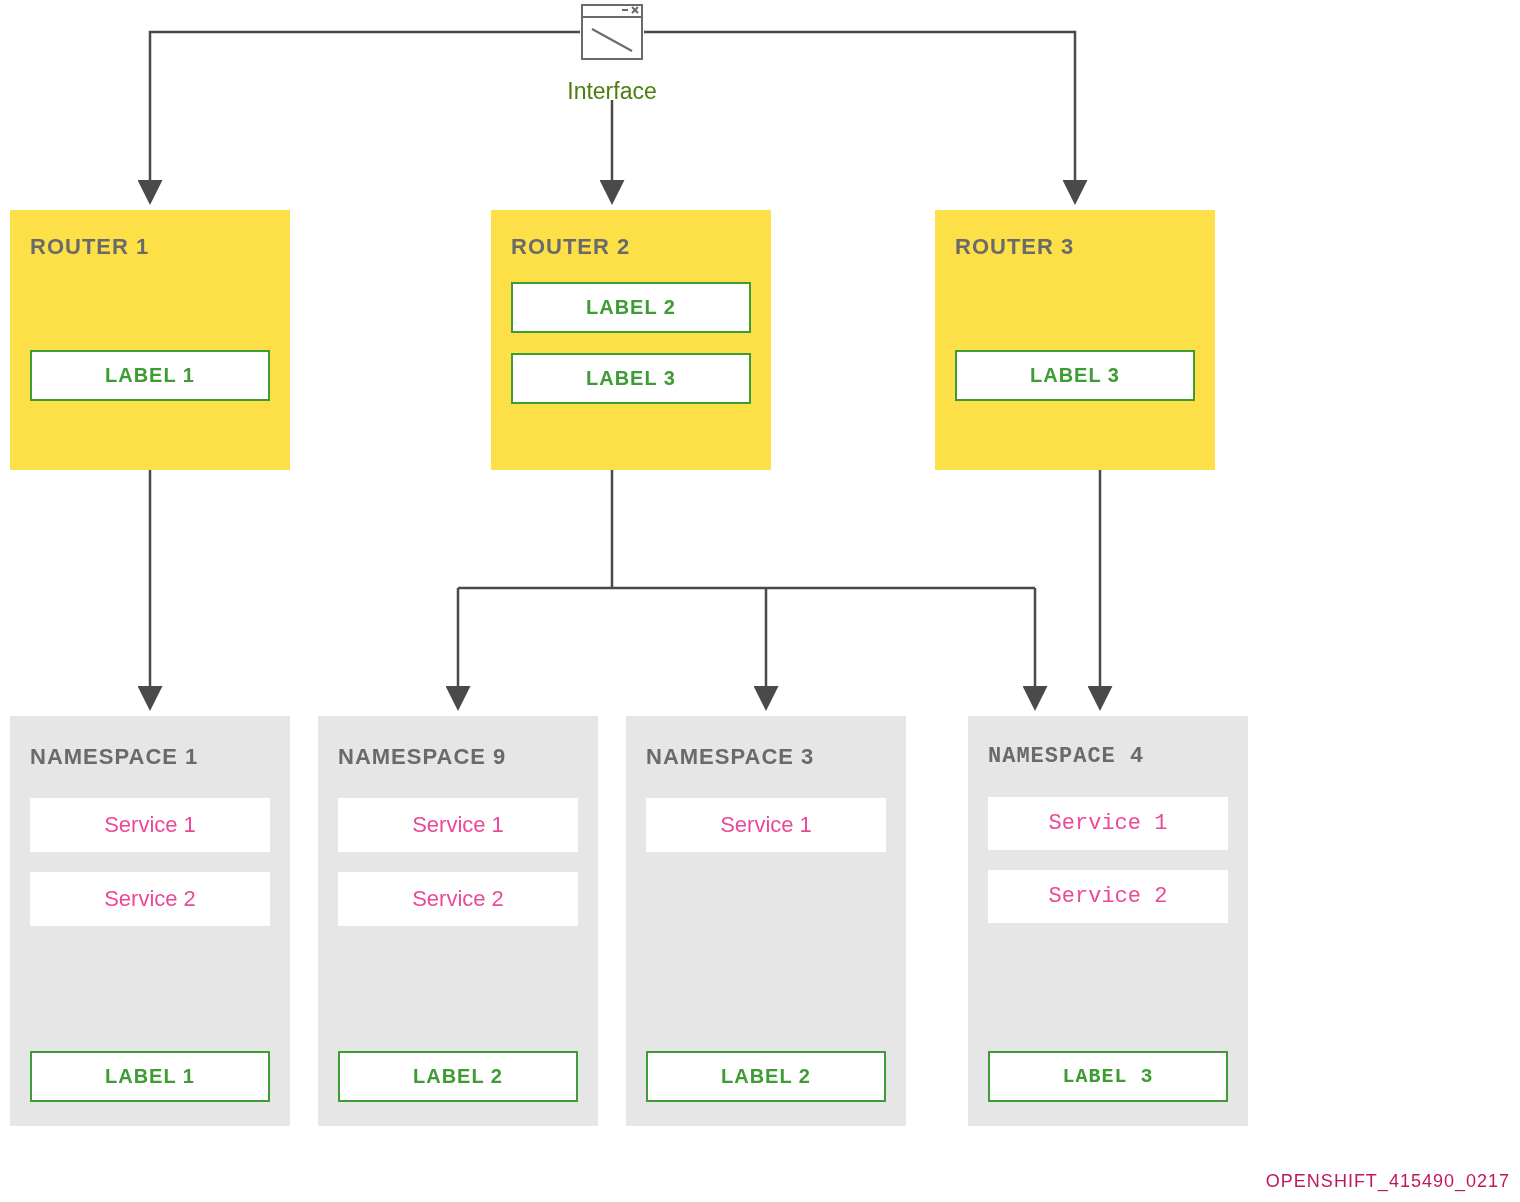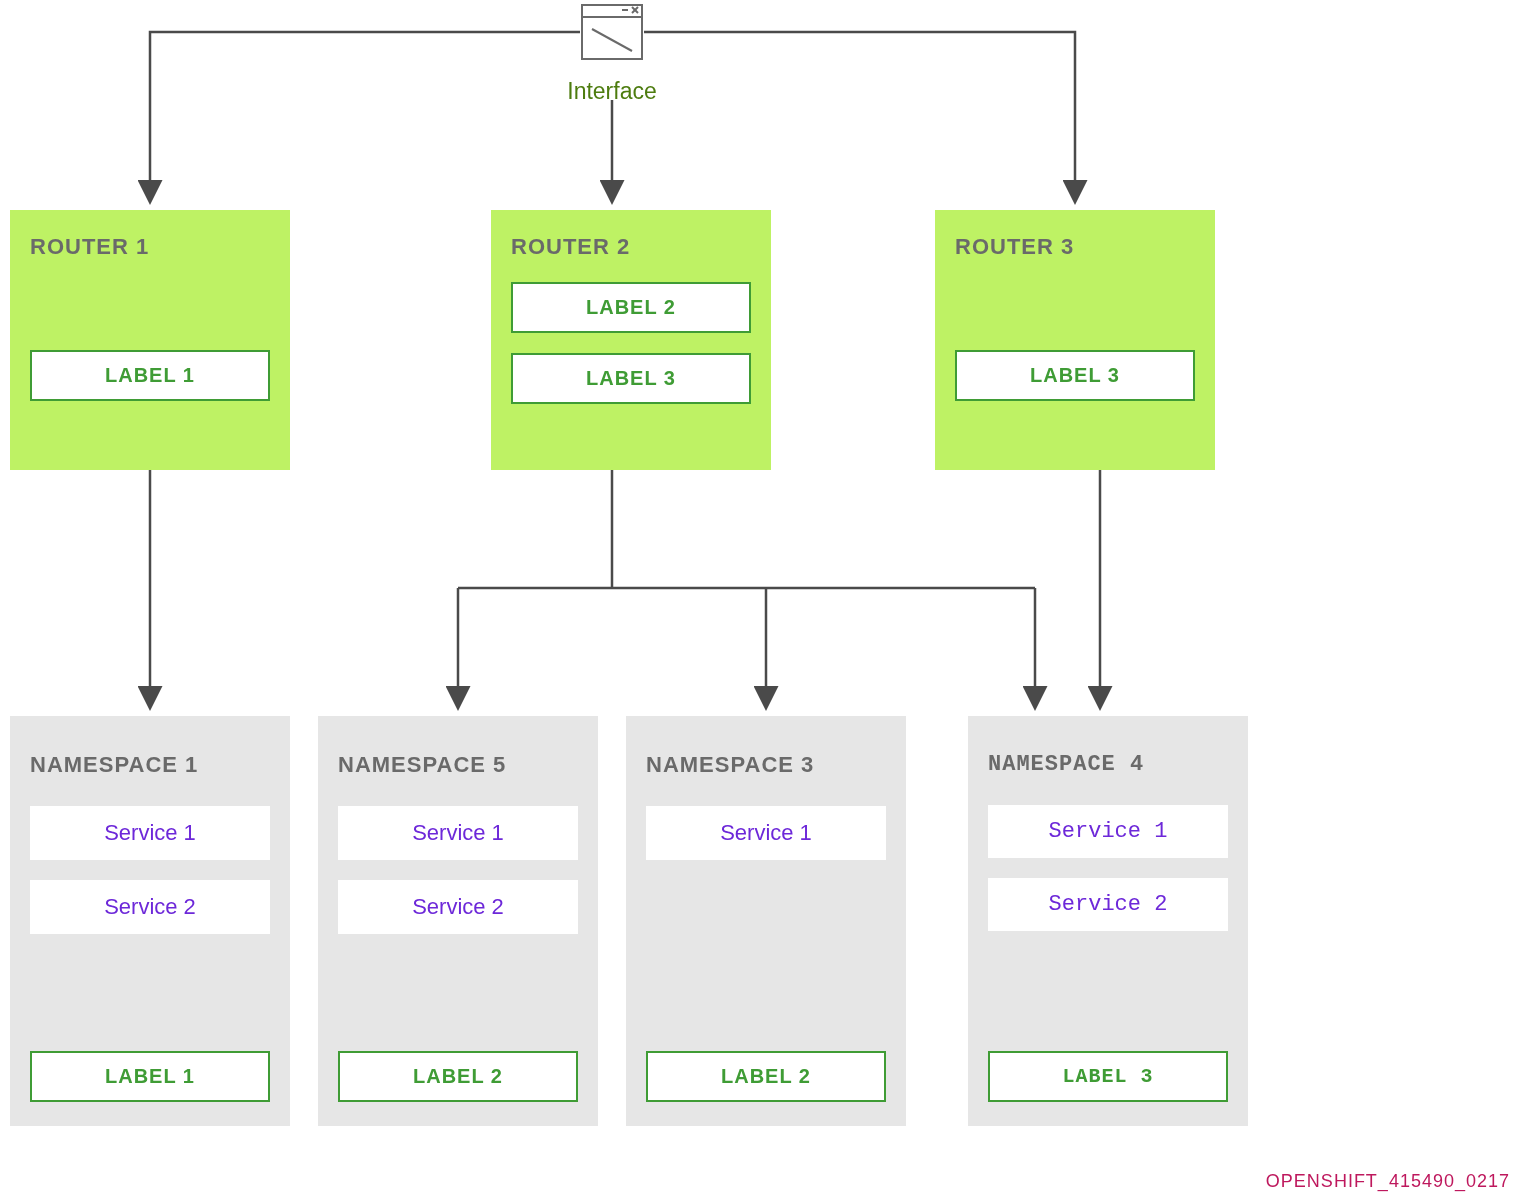--- a/index.html
+++ b/index.html
@@ -22,21 +22,21 @@
       position: absolute;
       left: 560px;
       top: 78px;
       width: 104px;
       text-align: center;
       color: #4d7c0f;
       font-size: 23px;
     }
     .router-box {
       position: absolute;
-      background: #bef264;
+      background: #fde047;
       width: 280px;
       height: 260px;
       padding: 24px 20px;
     }
     .router-title {
       color: #6a6a6a;
       font-size: 22px;
       font-weight: 600;
       letter-spacing: 1px;
       margin-bottom: 22px;
@@ -50,32 +50,32 @@
       font-weight: 600;
       letter-spacing: 1px;
       padding: 12px 0;
       margin-bottom: 20px;
     }
     .namespace-box {
       position: absolute;
       background: #e6e6e6;
       width: 280px;
       height: 410px;
-      padding: 36px 20px;
+      padding: 28px 20px;
     }
     .namespace-title {
       color: #6a6a6a;
       font-size: 22px;
       font-weight: 600;
       letter-spacing: 1px;
       margin-bottom: 28px;
     }
     .service-box {
       background: #fff;
-      color: #6d28d9;
+      color: #ec4899;
       text-align: center;
       font-size: 22px;
       padding: 14px 0;
       margin-bottom: 20px;
     }
     .ns-label-box {
       border: 2px solid #3f9c35;
       background: #fff;
       color: #3f9c35;
       text-align: center;
@@ -139,21 +139,21 @@
 </div>
 
 <div class="namespace-box" style="left:10px; top:716px;">
   <div class="namespace-title">NAMESPACE 1</div>
   <div class="service-box">Service 1</div>
   <div class="service-box">Service 2</div>
   <div class="ns-label-box">LABEL 1</div>
 </div>
 
 <div class="namespace-box" style="left:318px; top:716px;">
-  <div class="namespace-title">NAMESPACE 5</div>
+  <div class="namespace-title">NAMESPACE 9</div>
   <div class="service-box">Service 1</div>
   <div class="service-box">Service 2</div>
   <div class="ns-label-box">LABEL 2</div>
 </div>
 
 <div class="namespace-box" style="left:626px; top:716px;">
   <div class="namespace-title">NAMESPACE 3</div>
   <div class="service-box">Service 1</div>
   <div class="ns-label-box">LABEL 2</div>
 </div>

